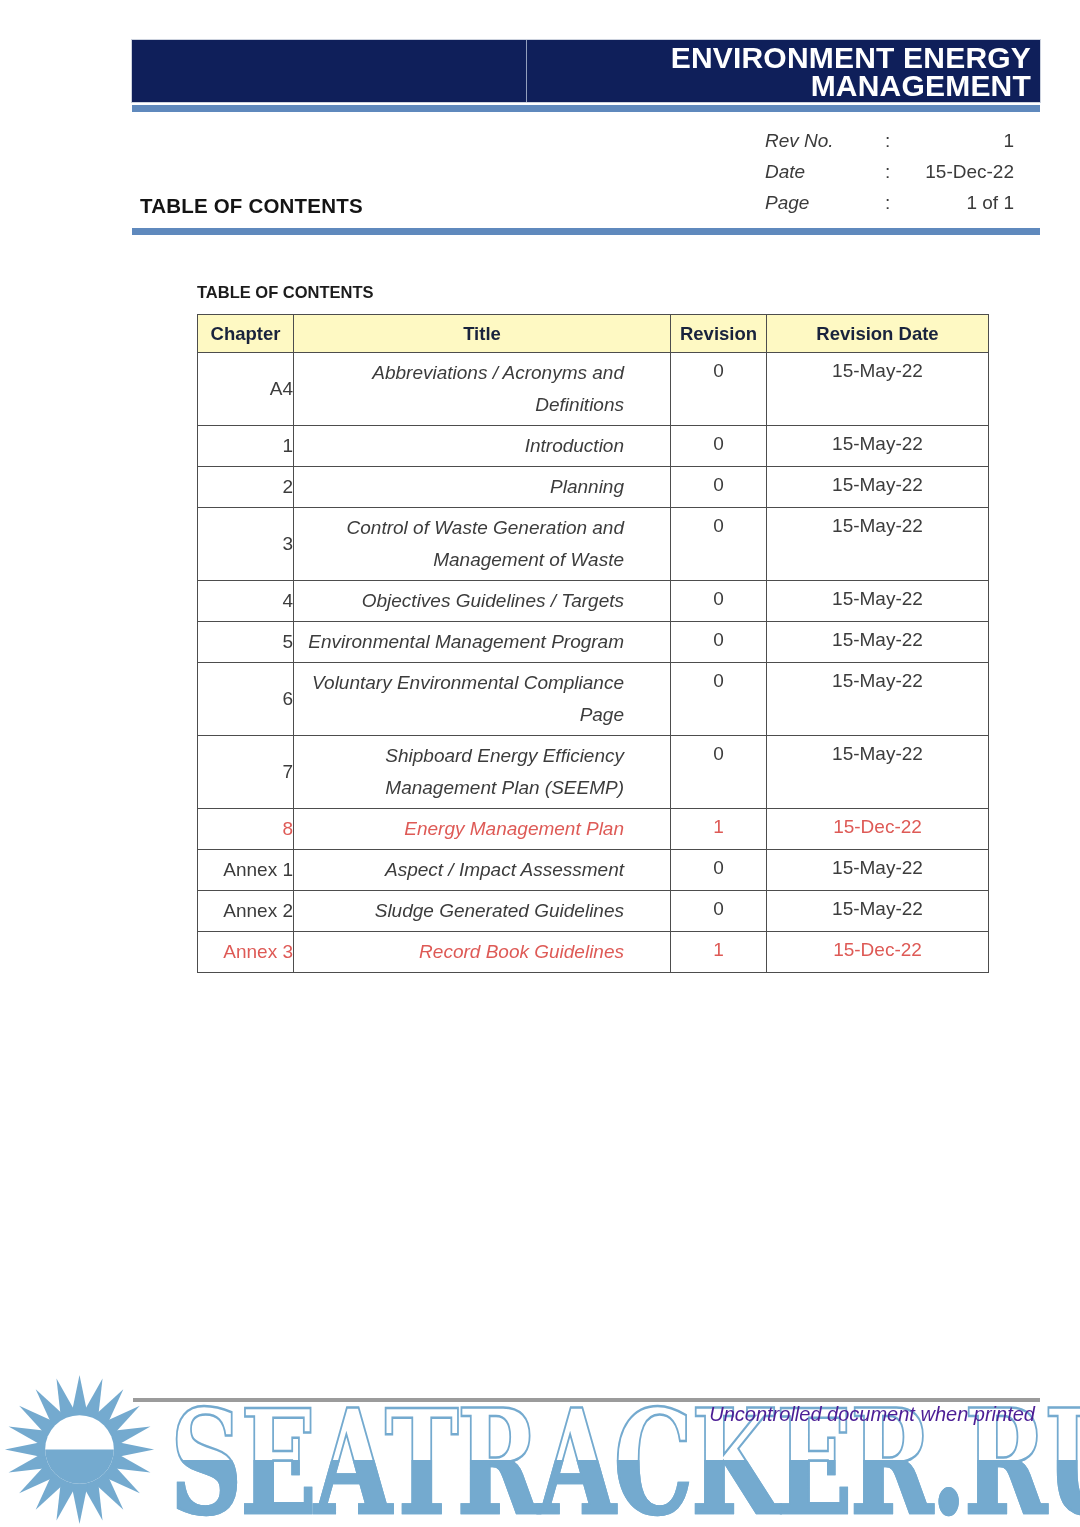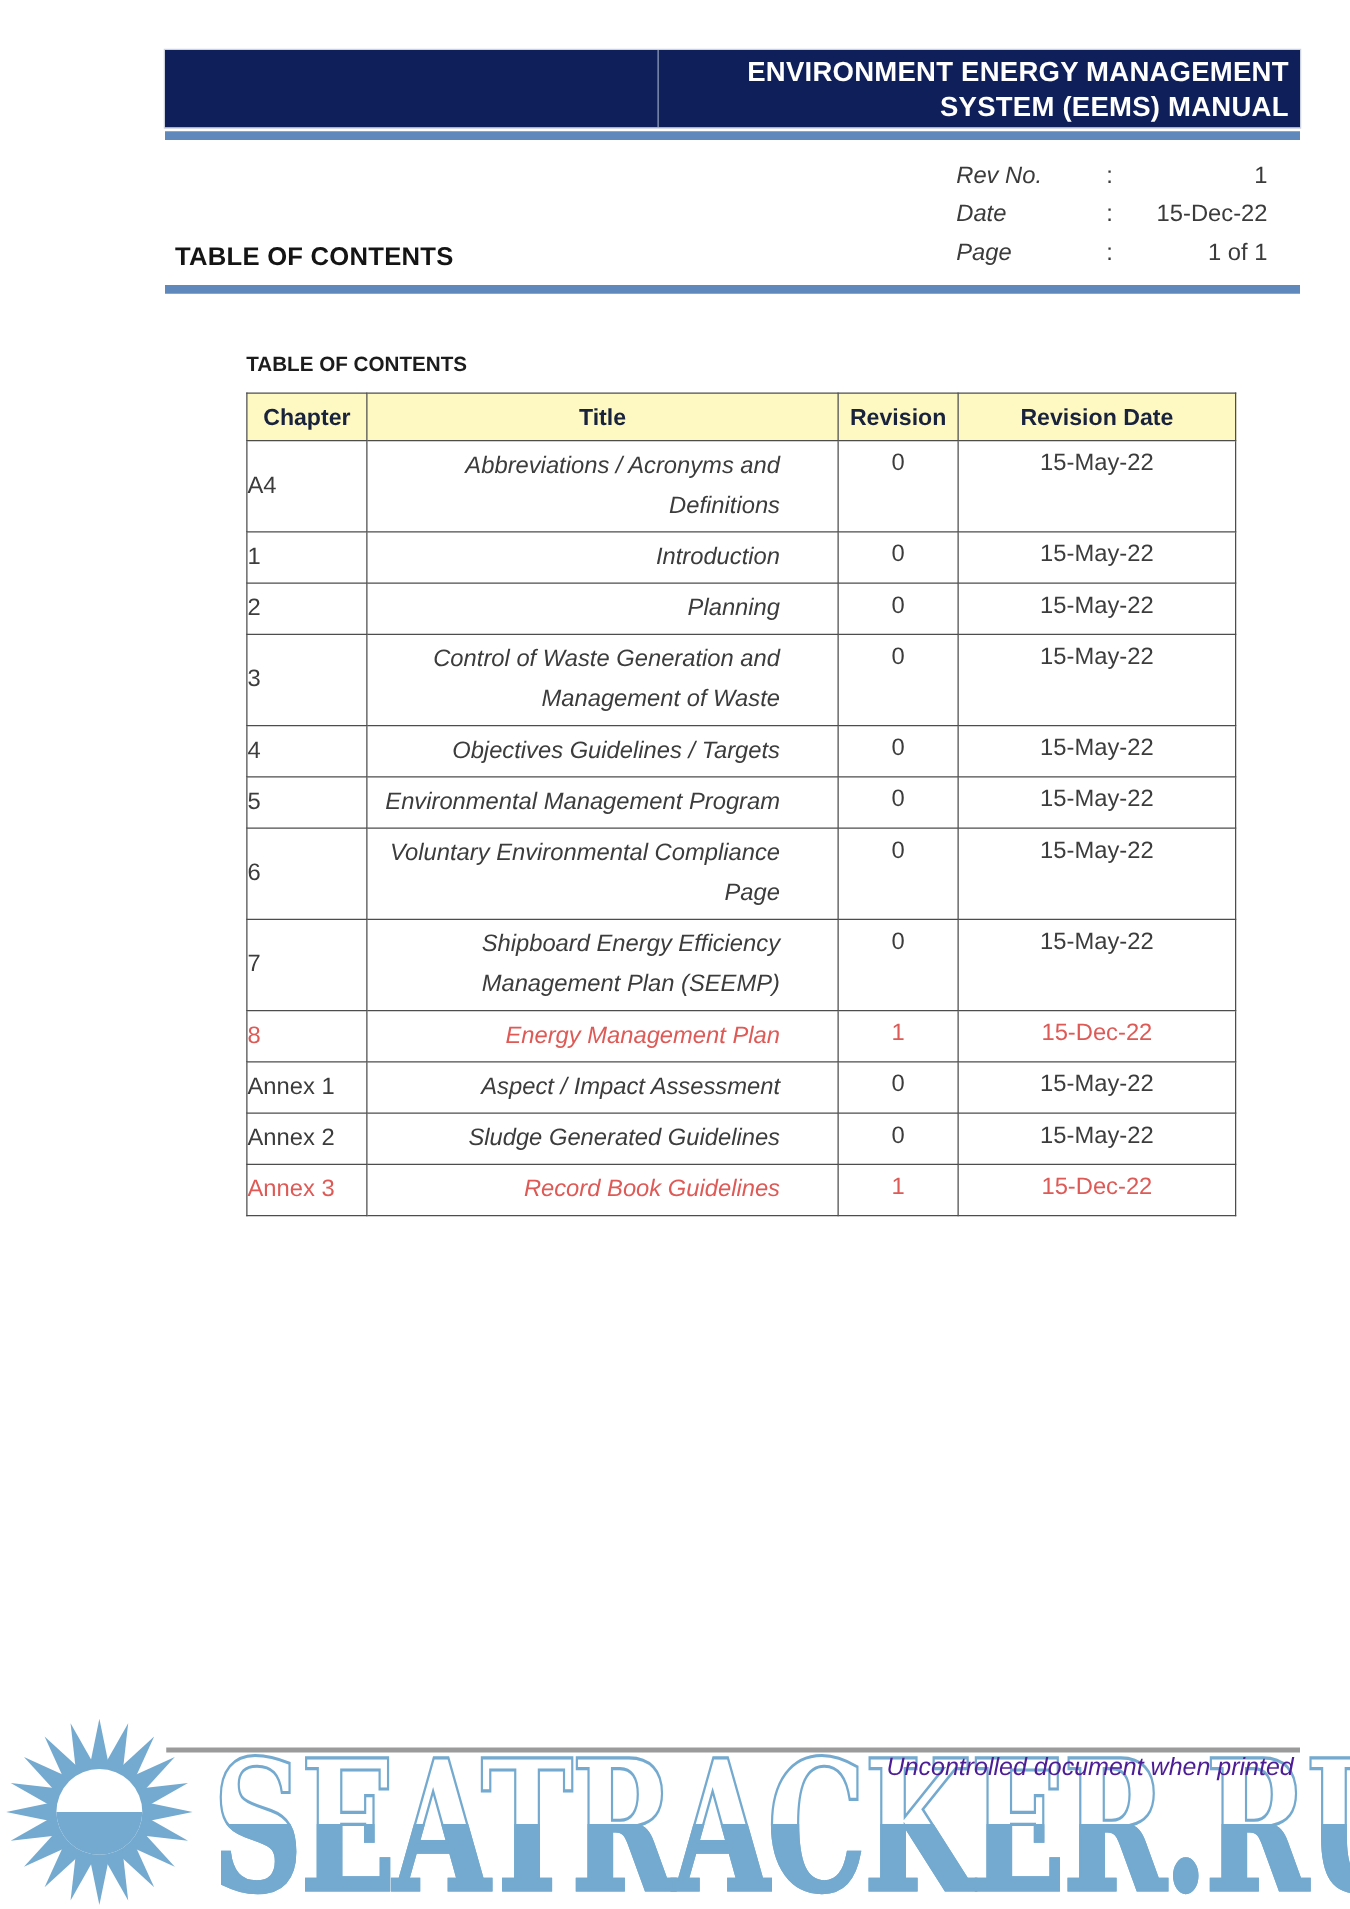--- a/index.html
+++ b/index.html
@@ -10,21 +10,21 @@
   }
 
   
   .header-bar {
     position:absolute; left:132px; top:40px; width:908px; height:62px;
     background:#0f1f5a; display:flex; outline:1px solid #ccd2de;
   }
   .header-bar .cell-left { width:394px; }
   .header-bar .cell-right {
     flex:1; border-left:1px solid #939fbd; text-align:right;
-    color:#ffffff; font-weight:bold; font-size:22px; line-height:28px;
+    color:#ffffff; font-weight:bold; font-size:30px; line-height:28px;
     padding:4px 9px 0 0; letter-spacing:.2px;
   }
   .rule { position:absolute; left:132px; width:908px; height:7px; background:#5f89bd; }
   .rule-1 { top:105px; }
   .rule-2 { top:228px; }
 
   
   .rev-block { position:absolute; left:765px; top:130px; width:249px; font-size:19px; color:#3b3b3b; }
   .rev-row { display:flex; height:31px; align-items:flex-start; }
   .rev-label { width:120px;font-style:italic; }
@@ -48,21 +48,21 @@
   table.toc col.c-chapter { width:96px; }
   table.toc col.c-title { width:377px; }
   table.toc col.c-rev { width:96px; }
   table.toc col.c-date { width:222px; }
   table.toc th, table.toc td { border:1px solid #4d4d4d; }
   table.toc thead tr { height:38px; background:#fef9c3; }
   table.toc th { font-weight:bold; font-size:18.5px; color:#19233c; text-align:center; }
   table.toc tbody tr { height:38px; }
   table.toc tbody tr.tall { height:67px; }
   table.toc tbody tr.tall-s { height:65px; }
-  td.chapter { text-align:left; vertical-align:middle; }
+  td.chapter { text-align:right; vertical-align:middle; }
   td.title { text-align:right; vertical-align:middle; padding:4px 6px 4px 12px; line-height:32px;font-style:italic; }
   td.title .title-inner { display:block; max-width:318px; }
   td.revision { text-align:center; vertical-align:top; padding-top:7px; }
   td.date { text-align:center; vertical-align:top; padding-top:7px; }
   tr.highlight td { color:#de5a56; }
 
   
   .footer-line {
     position:absolute; left:133px; top:1398px; width:907px; height:4px;
     background:#9b9b9b; z-index:4;

